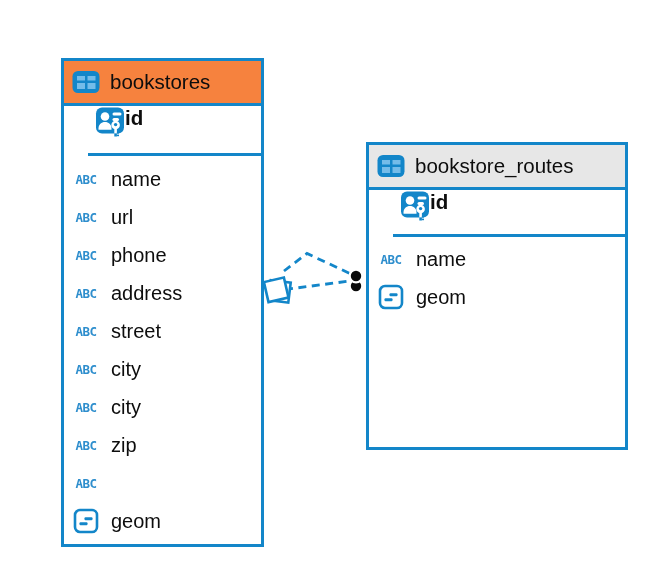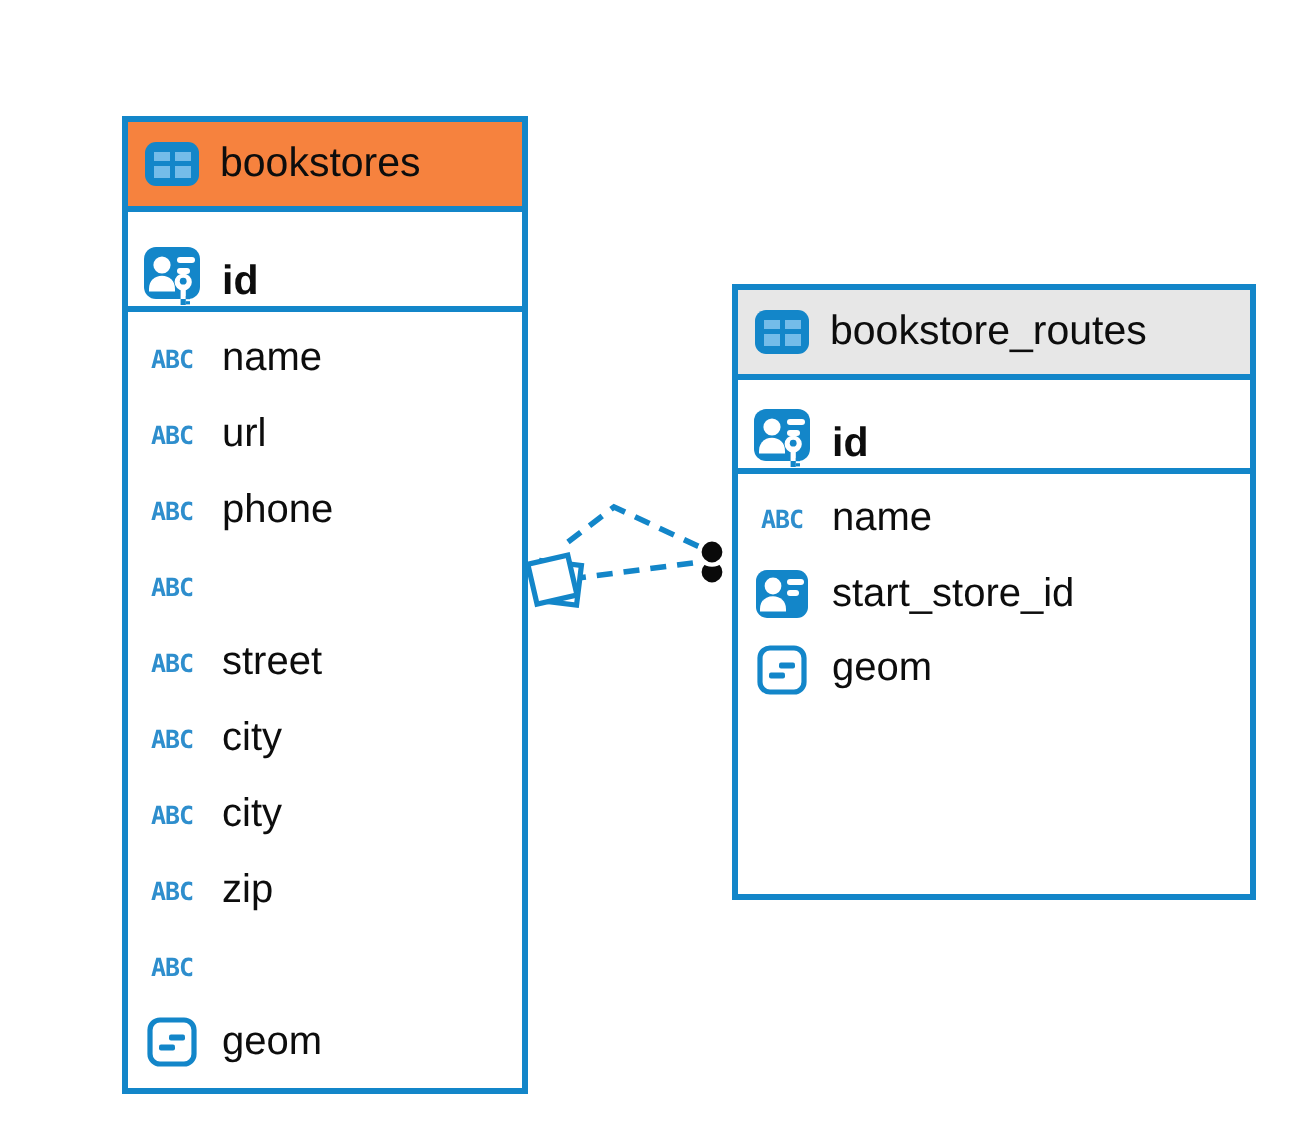--- a/index.html
+++ b/index.html
@@ -24,23 +24,23 @@
 
   .thead{
     display:flex;align-items:center;gap:9px;padding:0 7px;
     height:42px;border-bottom:3px solid var(--accent-blue);
     font-size:20.5px;white-space:nowrap;
   }
   .thead.orange{background:var(--header-orange);}
   .thead.gray{background:var(--header-gray);}
 
   .pkrow{
-    display:flex;align-items:flex-end;gap:10px;padding:0 7px;
+    display:flex;align-items:flex-start;padding:0 7px;
     height:47px;border-bottom:3px solid var(--accent-blue);
-    font-size:20.5px;font-weight:bold;white-space:nowrap;
+    font-size:20.5px;font-weight:bold;white-space:nowrap;margin-left:24px;
   }
   .t-right .pkrow{height:44px;}
 
   .cols{padding:4px 0 0 0;}
   .crow{
     display:flex;align-items:center;gap:10px;padding:0 7px;
     height:38px;font-size:20px;white-space:nowrap;
   }
   .t-right .crow{height:37.5px;}
 
@@ -99,20 +99,21 @@
       <div class="crow">
         <span class="icx abc">ABC</span>
         <span>url</span>
       </div>
       <div class="crow">
         <span class="icx abc">ABC</span>
         <span>phone</span>
       </div>
       <div class="crow">
         <span class="icx abc">ABC</span>
+        <span>address</span>
       </div>
       <div class="crow">
         <span class="icx abc">ABC</span>
         <span>street</span>
       </div>
       <div class="crow">
         <span class="icx abc">ABC</span>
         <span>city</span>
       </div>
       <div class="crow">
@@ -170,32 +171,20 @@
       </span>
       <span>id</span>
     </div>
     <div class="cols">
       <div class="crow">
         <span class="icx abc">ABC</span>
         <span>name</span>
       </div>
       <div class="crow">
         <span class="icx">
-          <svg width="28" height="28" viewBox="0 0 28 28">
-            <rect x="1" y="2" width="26" height="24" rx="5.5" fill="#1386c9"></rect>
-            <circle cx="9.5" cy="10" r="4.2" fill="#fff"></circle>
-            <path d="M3 21.5c0-4 2.8-6.4 6.5-6.4s6.5 2.4 6.5 6.4v1.3H3z" fill="#fff"></path>
-            <rect x="16.5" y="6.5" width="8.5" height="3" rx="1.5" fill="#fff"></rect>
-            <rect x="16.5" y="12" width="6" height="3" rx="1.5" fill="#fff"></rect>
-          </svg>
-        </span>
-        <span>start_store_id</span>
-      </div>
-      <div class="crow">
-        <span class="icx">
           <svg width="26" height="26" viewBox="0 0 26 26">
             <rect x="2" y="2" width="22" height="22" rx="5" fill="#fff" stroke="#1386c9" stroke-width="2.6"></rect>
             <rect x="11.5" y="9.3" width="8" height="3" rx="1" fill="#1386c9"></rect>
             <rect x="6.5" y="14.2" width="8" height="3" rx="1" fill="#1386c9"></rect>
           </svg>
         </span>
         <span>geom</span>
       </div>
     </div>
   </div>

